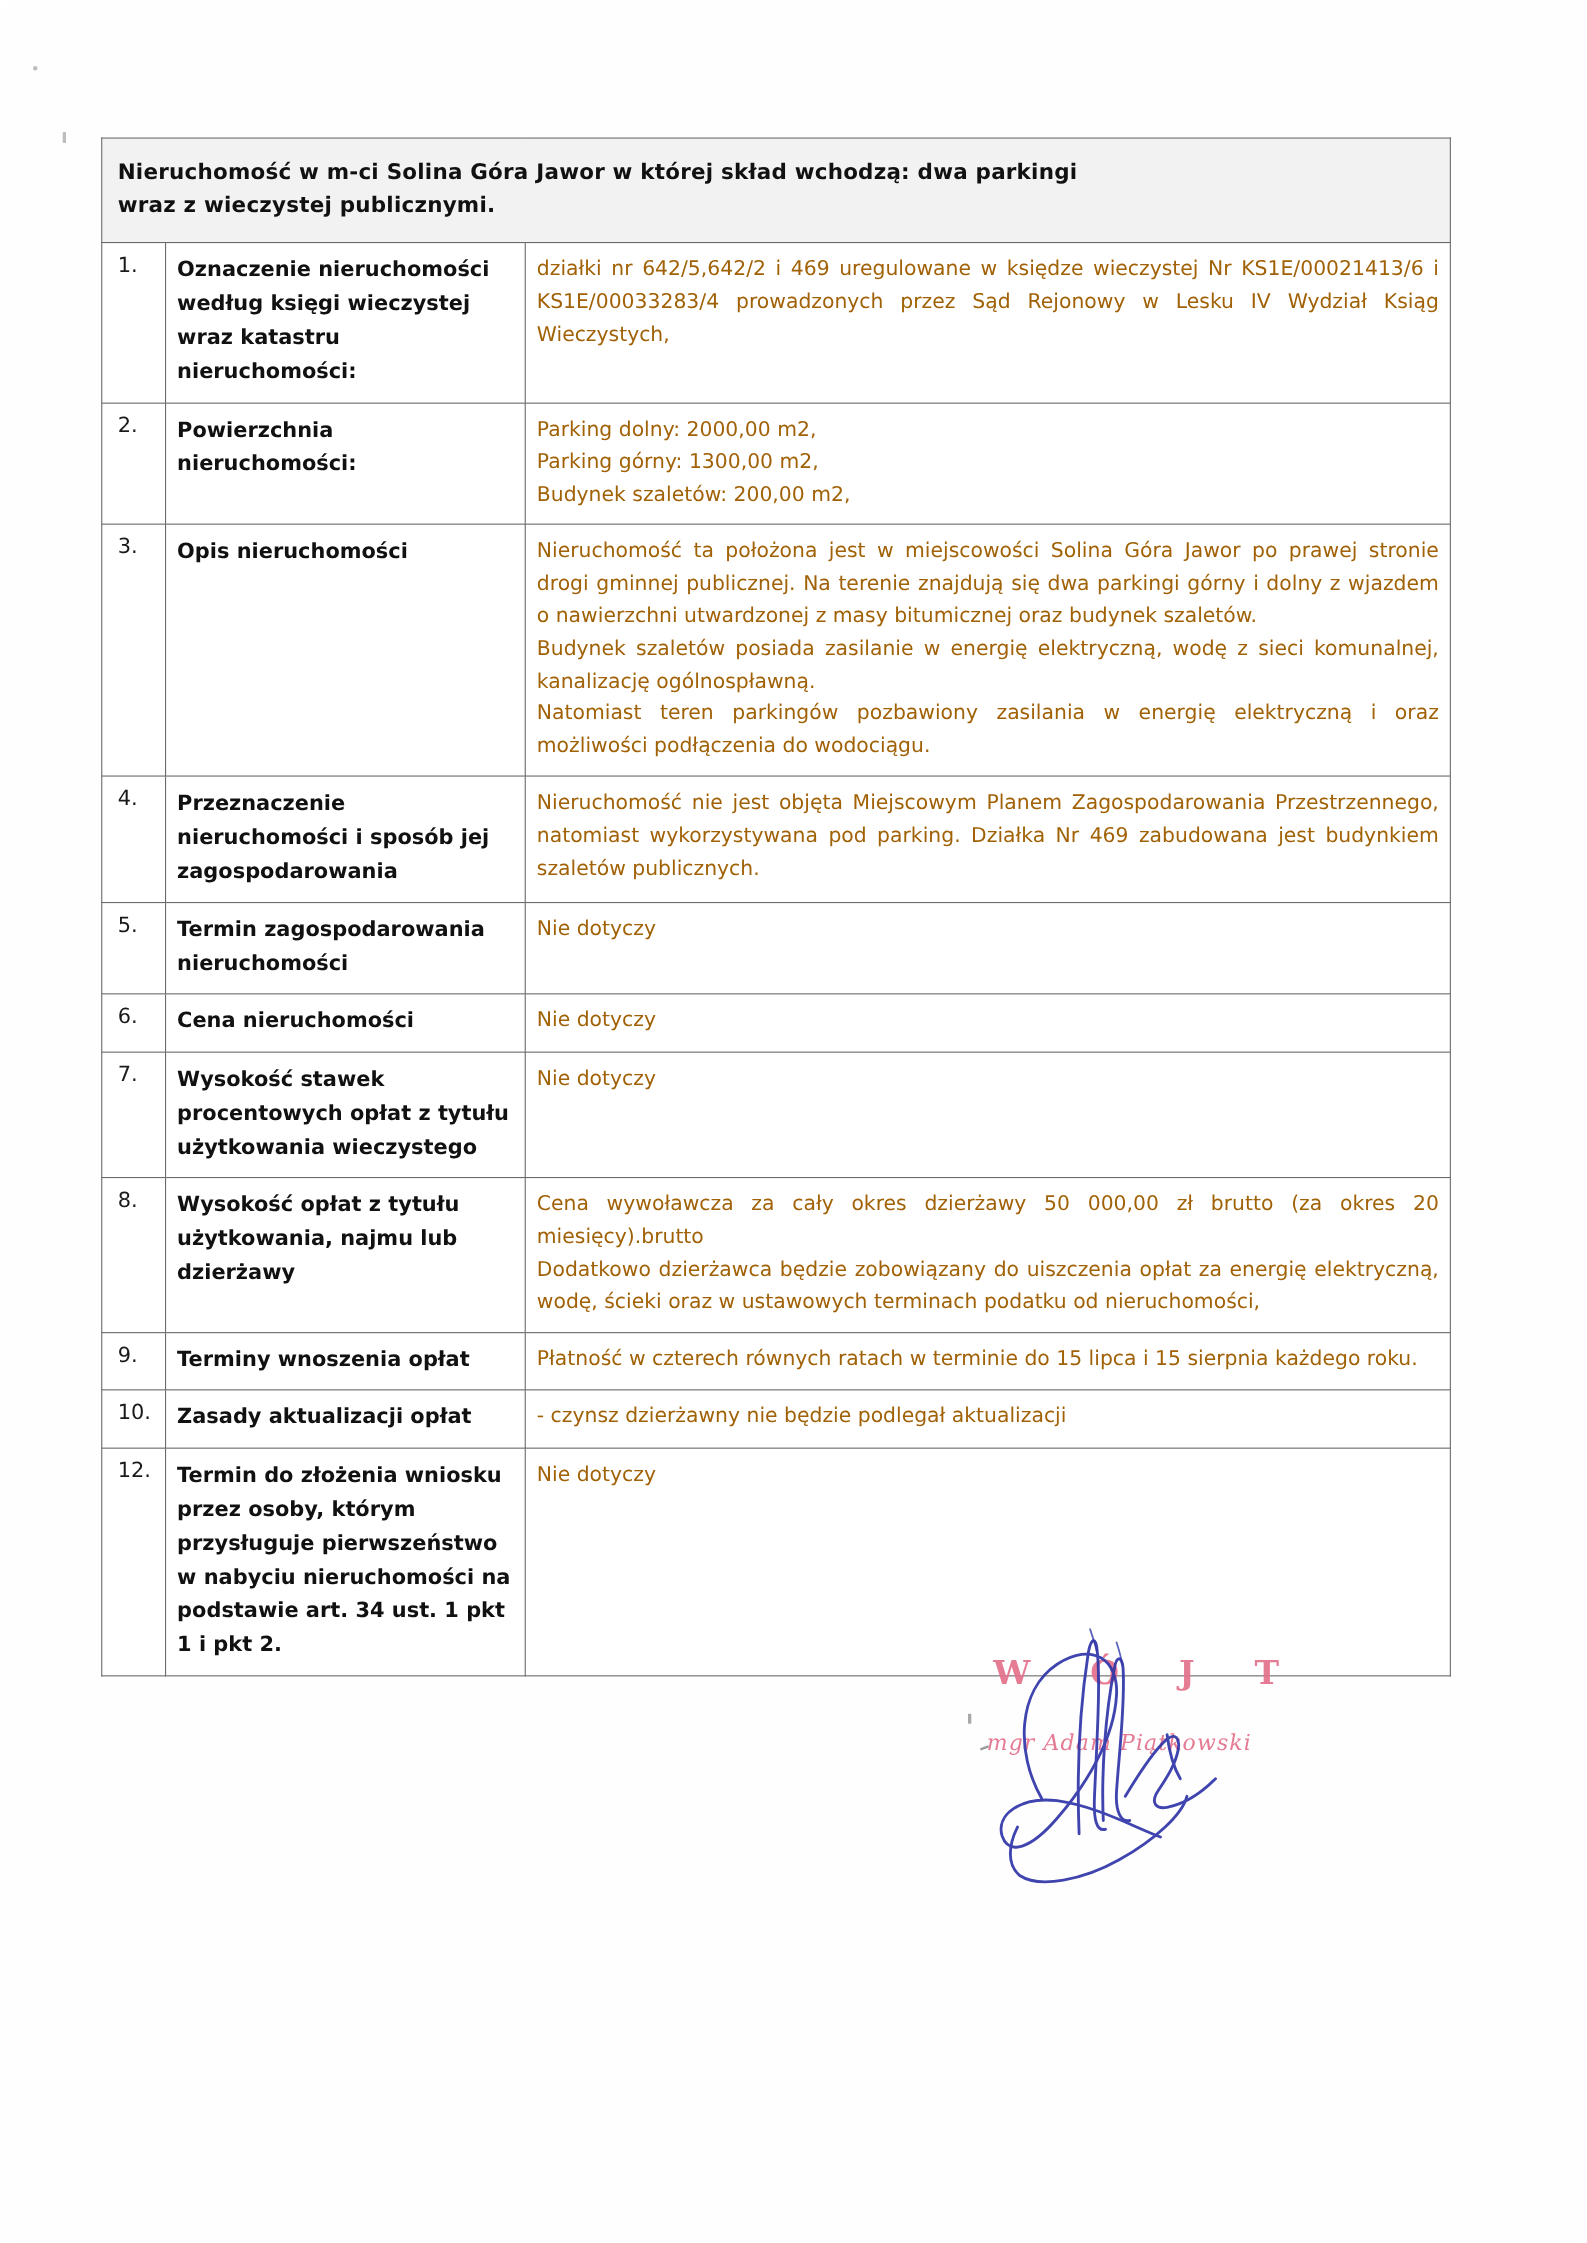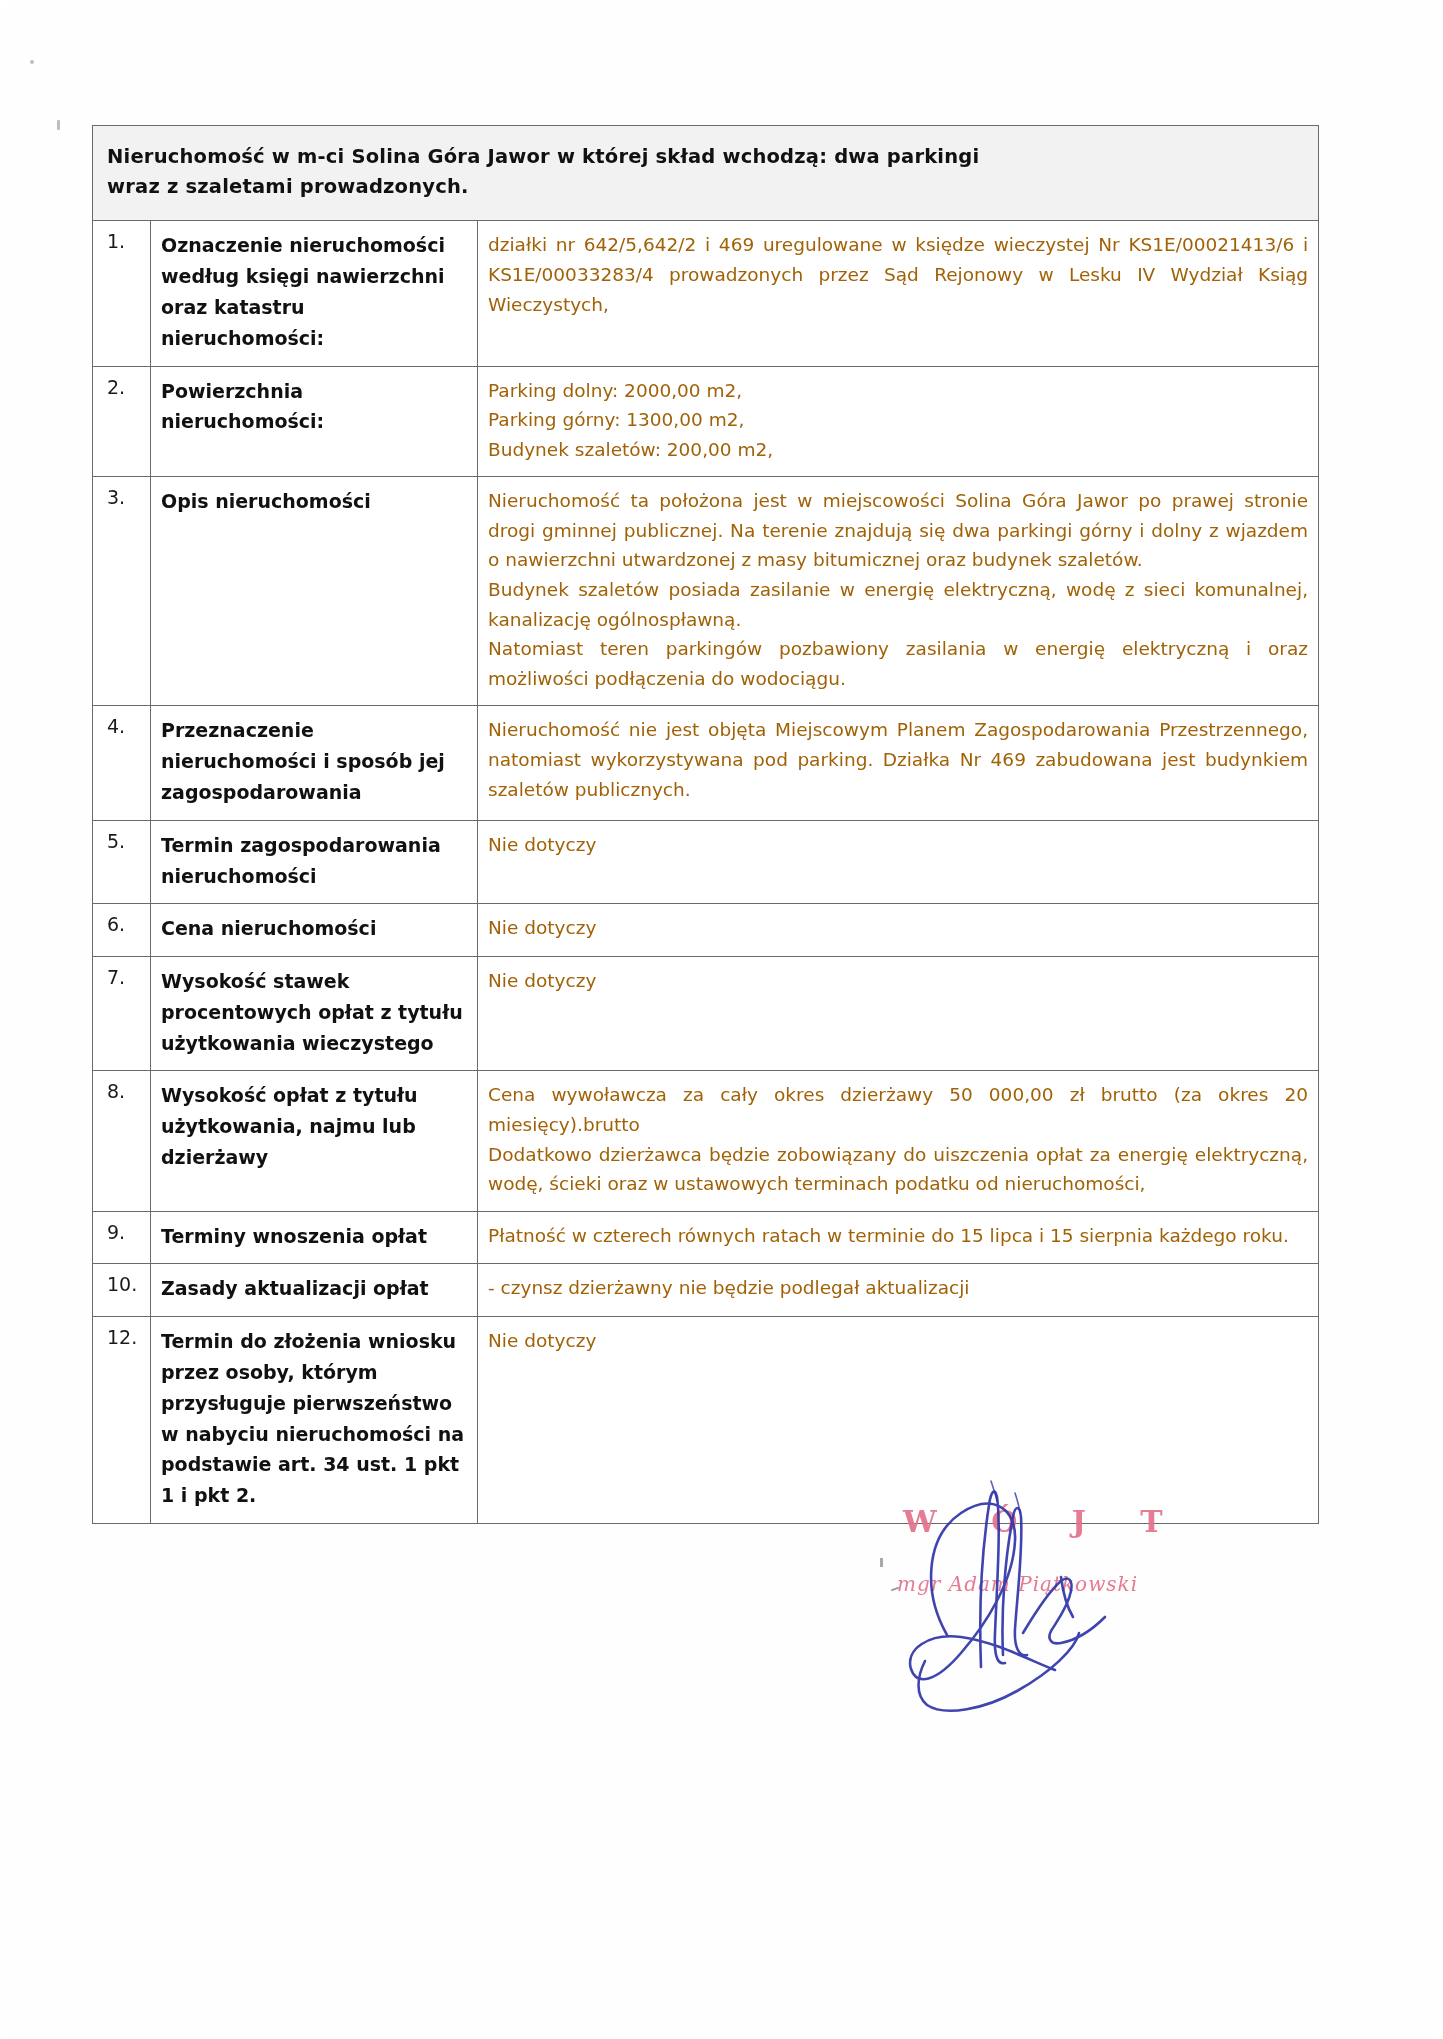--- a/index.html
+++ b/index.html
@@ -142,28 +142,28 @@
       <colgroup>
         <col class="c-num">
         <col class="c-lab">
         <col class="c-val">
       </colgroup>
       <tbody>
         <tr>
           <td class="hdr-cell" colspan="3">
             <div class="hdr-text">
               <span>Nieruchomość w m-ci Solina Góra Jawor w której skład wchodzą: dwa parkingi</span>
-              <span class="l2">wraz z szaletami prowadzonych.</span>
+              <span class="l2">wraz z wieczystej publicznymi.</span>
             </div>
           </td>
         </tr>
 
         <tr>
           <td class="num">1.</td>
-          <td class="lab">Oznaczenie nieruchomości według księgi nawierzchni oraz katastru nieruchomości:</td>
+          <td class="lab">Oznaczenie nieruchomości według księgi wieczystej wraz katastru nieruchomości:</td>
           <td class="val">
             <p>działki nr 642/5,642/2 i 469 uregulowane w księdze wieczystej Nr KS1E/00021413/6 i KS1E/00033283/4 prowadzonych przez Sąd Rejonowy w Lesku IV Wydział Ksiąg Wieczystych,</p>
           </td>
         </tr>
 
         <tr>
           <td class="num">2.</td>
           <td class="lab">Powierzchnia nieruchomości:</td>
           <td class="val nj">
             <p>Parking dolny: 2000,00 m2,</p>

